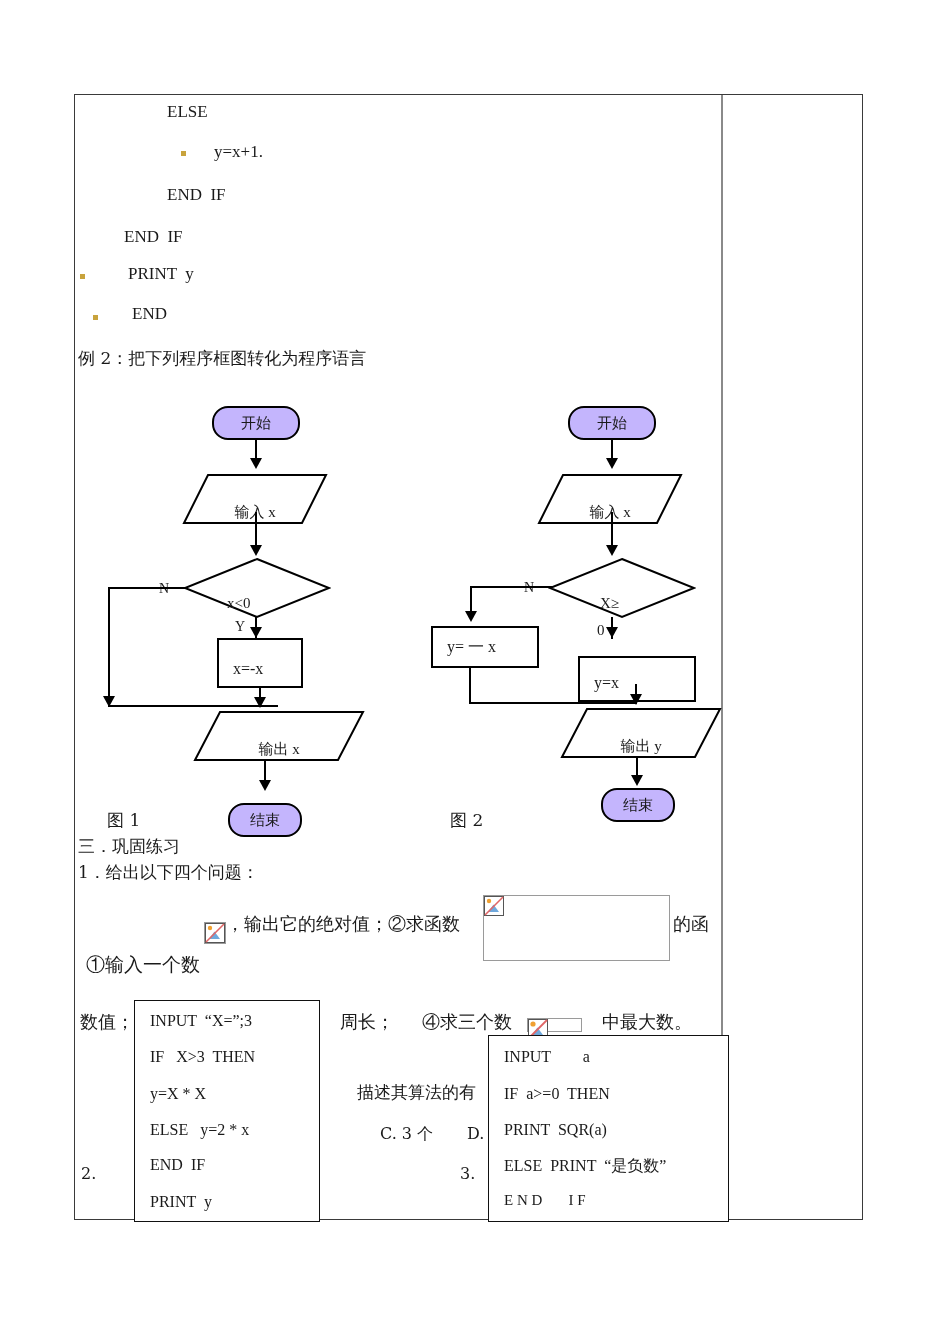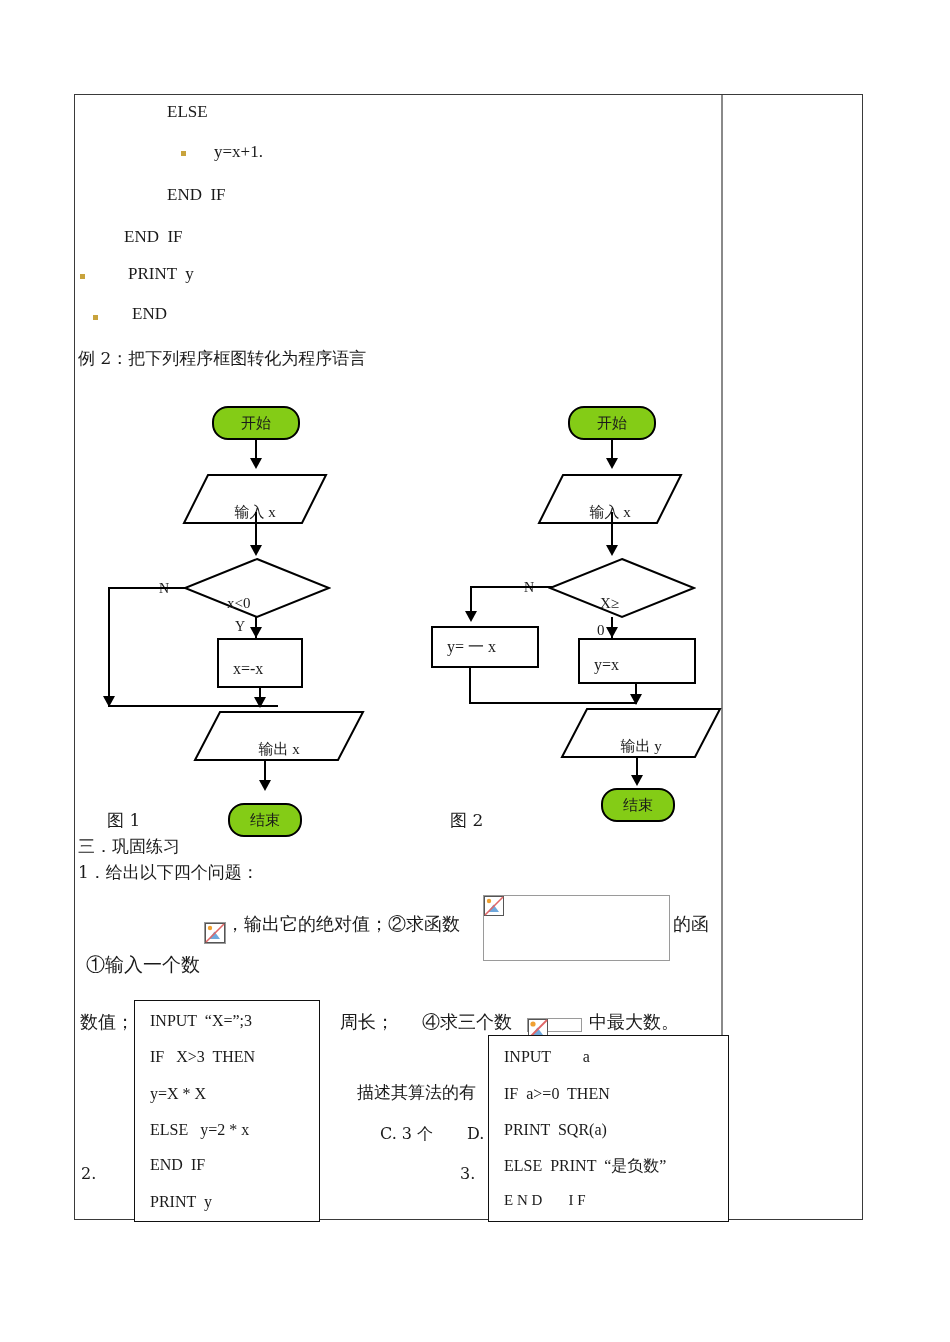--- a/index.html
+++ b/index.html
@@ -43,21 +43,21 @@
   
   .bullet {
     position: absolute;
     width: 5px; height: 5px;
     background: #c8a33c;
   }
   .term {
     position: absolute;
     border: 2px solid #000;
     border-radius: 16px;
-    background: #84cc16;
+    background: #c4b5fd;
     display: flex; align-items: center; justify-content: center;
     font-size: 15px;
   }
   .rect {
     position: absolute;
     border: 2px solid #000;
     background: #fff;
   }
   .rect > span {
     position: absolute;
@@ -238,21 +238,21 @@
 
 <div class="rect" style="left:431px; top:626px; width:108px; height:42px;">
   <span>y= 一 x</span>
 </div>
 <div class="ln v" style="left:469px; top:668px; height:36px;"></div>
 <div class="ln h" style="left:469px; top:702px; width:167px;"></div>
 
 <div class="ln v" style="left:611px; top:617px; height:22px;"></div>
 <div class="arrowdn" style="left:606px; top:627px;"></div>
 
-<div class="rect" style="left:578px; top:638px; width:118px; height:46px;text-align:right;">
+<div class="rect" style="left:578px; top:656px; width:118px; height:46px;text-align:right;">
   <span>y=x</span>
 </div>
 <div class="ln v" style="left:635px; top:684px; height:20px;"></div>
 <div class="arrowdn" style="left:630px; top:694px;"></div>
 
 <div class="para" style="left:560px; top:707px; width:162px; height:52px;">
   <svg width="162" height="52" viewBox="0 0 162 52">
     <polygon points="27,2 160,2 135,50 2,50" fill="#fff" stroke="#000" stroke-width="2"></polygon>
   </svg>
   <span>输出 y</span>
@@ -302,21 +302,21 @@
 
 <div class="brokenimg" style="left:527px; top:1018px; width:55px; height:14px;">
   <svg class="bi-icon" width="14" height="14" viewBox="0 0 20 20">
     <rect x="0.5" y="0.5" width="19" height="19" fill="#ffffff" stroke="#555" stroke-width="1"></rect>
     <circle cx="5" cy="5" r="2.6" fill="#f0a030"></circle>
     <polygon points="4,16 9.5,8.5 15,16" fill="#6fa8dc"></polygon>
     <line x1="1" y1="19" x2="19" y2="1" stroke="#e06666" stroke-width="1.8"></line>
   </svg>
 </div>
 
-<div class="txt cn" style="left:589px; top:1013px; font-size:18px;">中最大数。</div>
+<div class="txt cn" style="left:602px; top:1013px; font-size:18px;">中最大数。</div>
 
 <div class="txt cn" style="left:357px; top:1084px; font-size:17px;">描述其算法的有</div>
 
 <div class="txt cn" style="left:380px; top:1126px; font-size:16px;">C. 3 个</div>
 
 <div class="txt cn" style="left:467px; top:1126px; font-size:16px;">D.</div>
 
 <div class="txt cn" style="left:81px; top:1166px; font-size:16px;">2.</div>
 
 <div class="txt cn" style="left:460px; top:1166px; font-size:16px;">3.</div>

